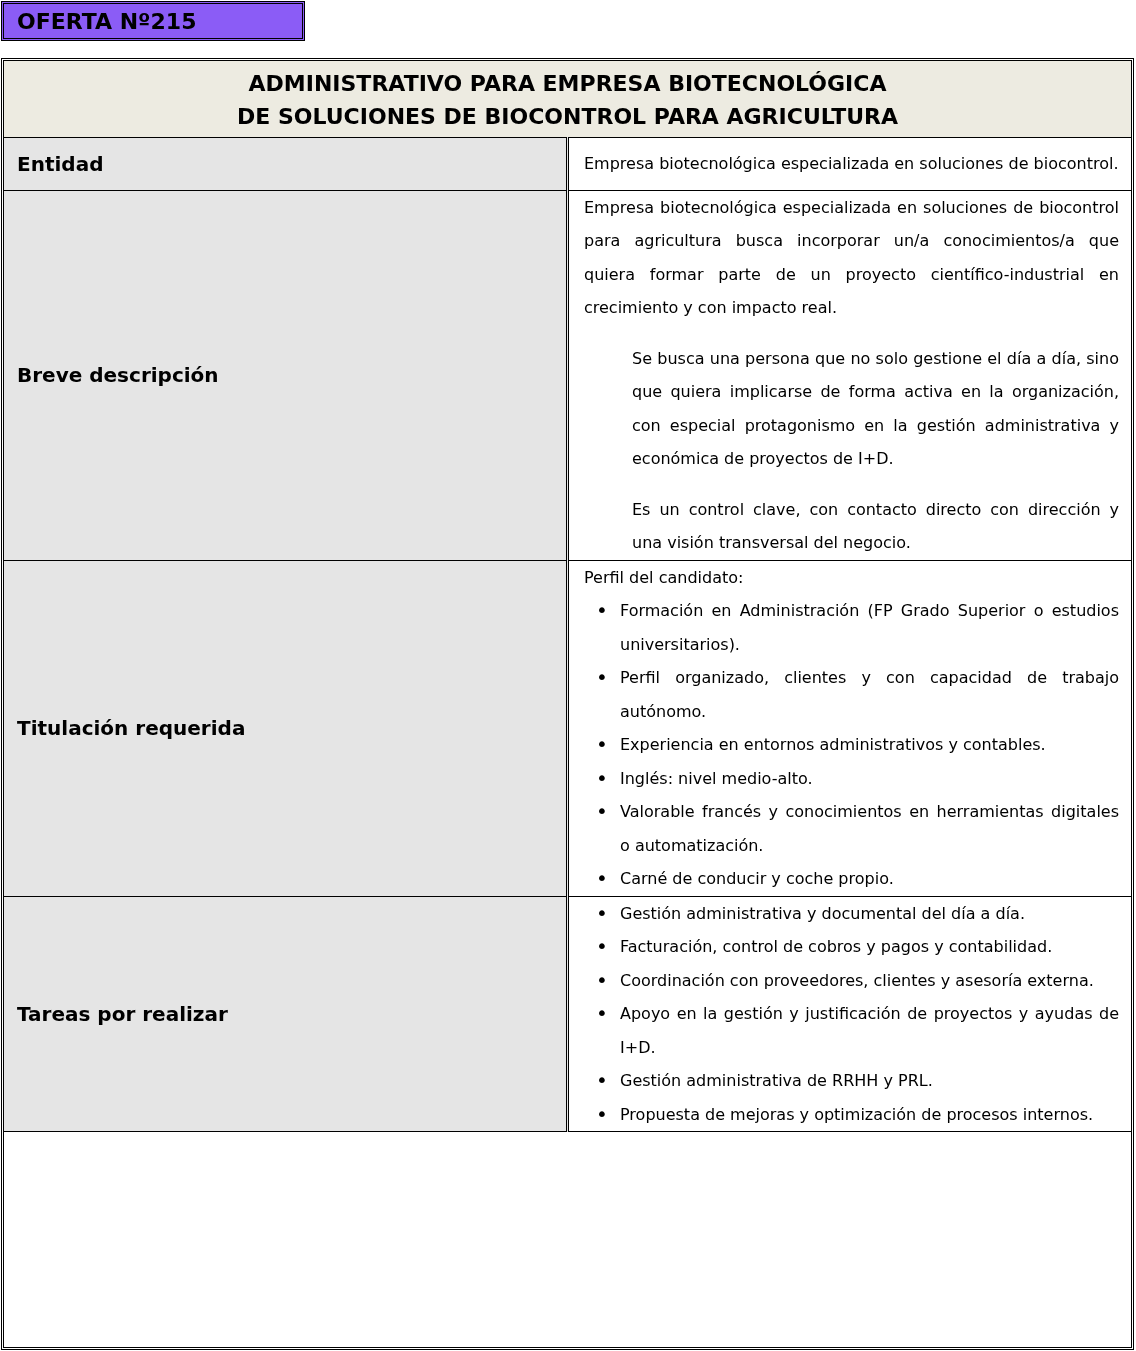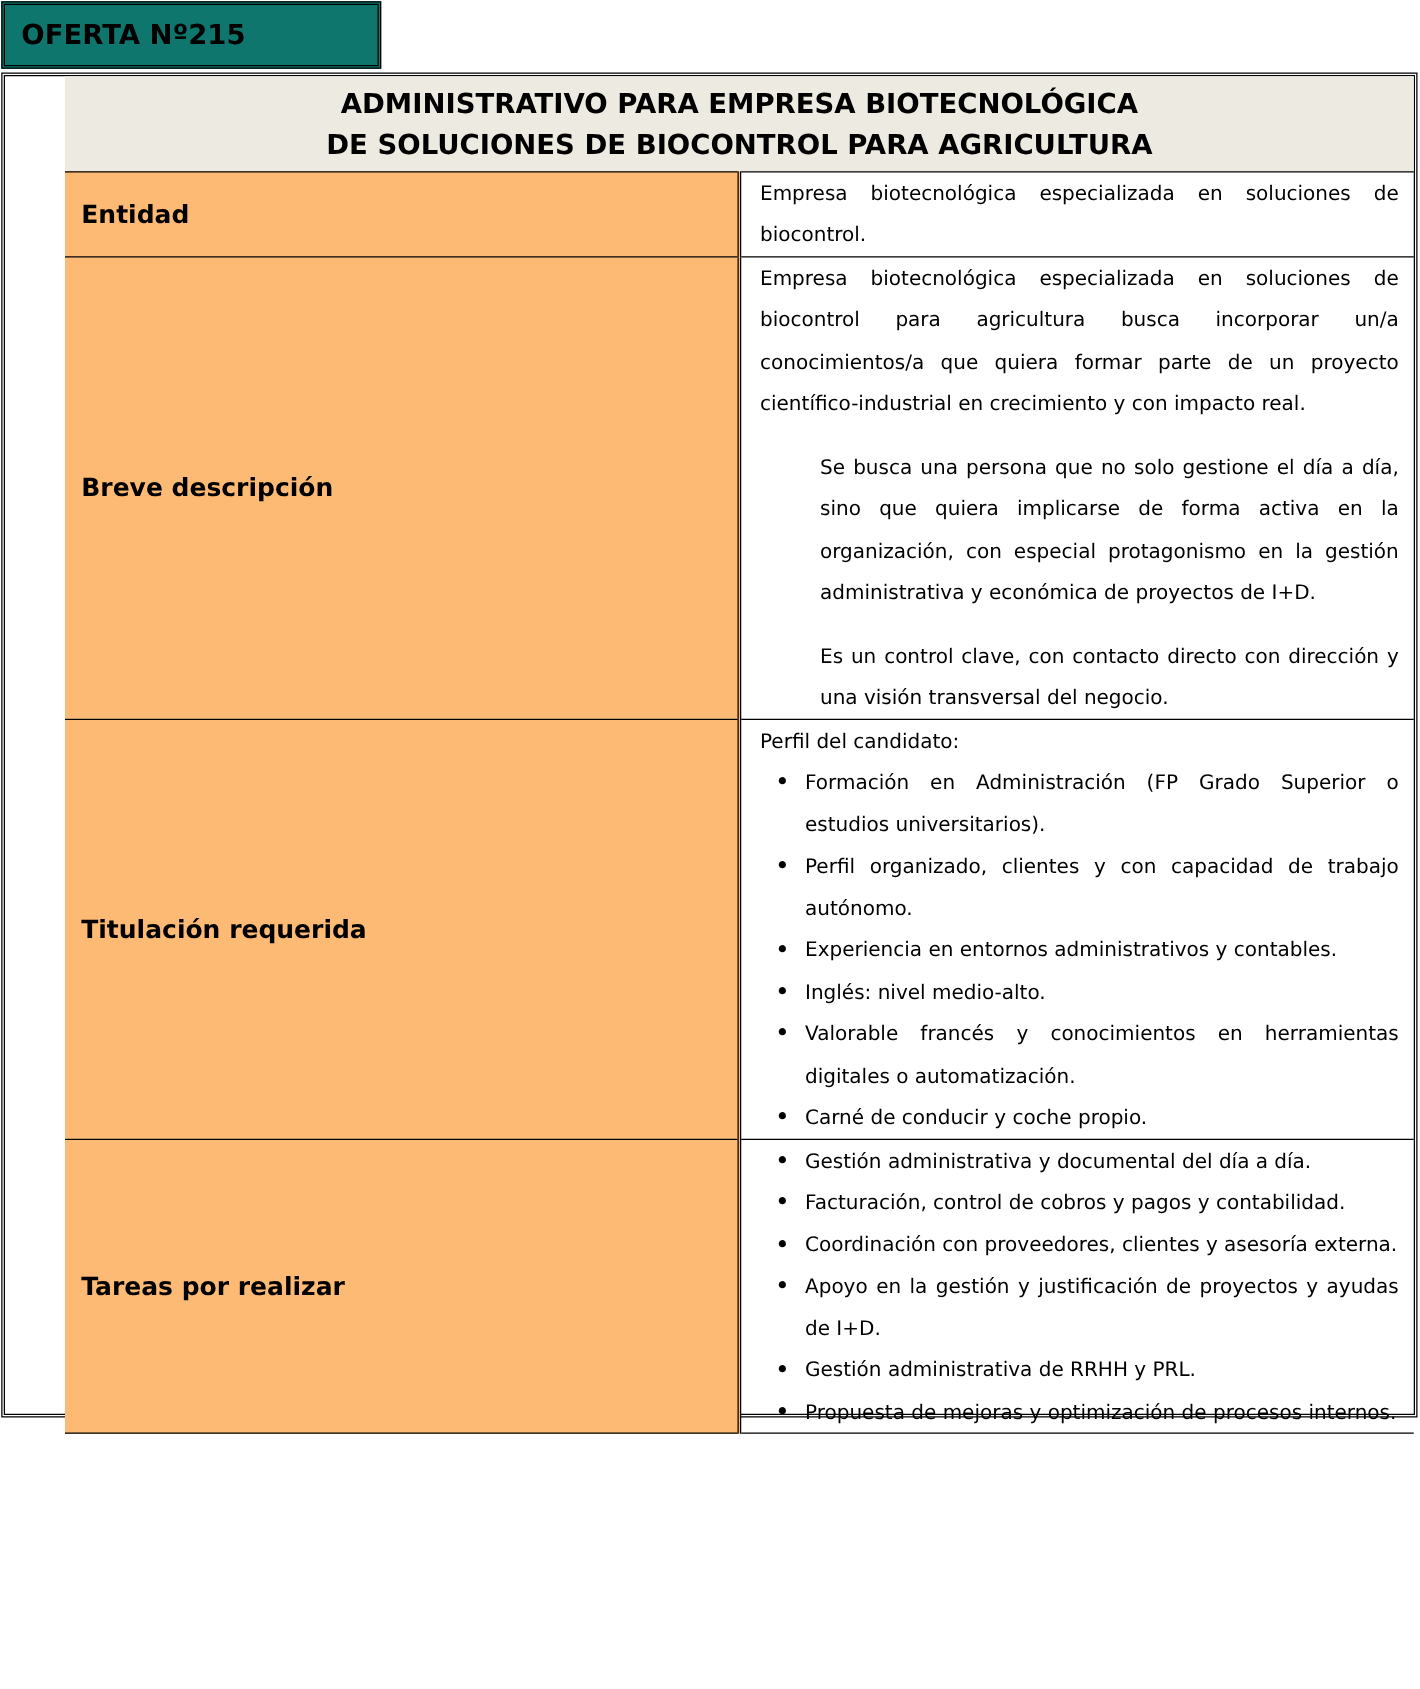--- a/index.html
+++ b/index.html
@@ -1,28 +1,28 @@
 <!DOCTYPE html>
 <html><head>
 <meta charset="utf-8">
 <style>
   html, body { margin: 0; padding: 0; background: #ffffff; }
   body { width: 1136px; height: 1351px; position: relative; overflow: hidden;
          font-family: "DejaVu Sans", sans-serif; color: #000; }
-  .offer-box { position: absolute; left: 1px; top: 1px; width: 304px; height: 54px;
-    background: #0f766e; border: 3px double #000; box-sizing: border-box;
+  .offer-box { position: absolute; left: 1px; top: 1px; width: 304px; height: 40px;
+    background: #8b5cf6; border: 3px double #000; box-sizing: border-box;
     display: flex; align-items: center; padding-left: 13px; }
   .offer-box span { font-weight: bold; font-size: 22px; }
-  .main { position: absolute; left: 1px; top: 58px; width: 1133px; height: 1076px;
-    border: 3px double #000; box-sizing: border-box; padding-left: 48px; }
+  .main { position: absolute; left: 1px; top: 58px; width: 1133px; height: 1292px;
+    border: 3px double #000; box-sizing: border-box; }
   table { border-collapse: collapse; width: 100%; table-layout: fixed; }
   td { border: 1px solid #000; vertical-align: middle; box-sizing: border-box; }
   .title-cell { background: #edebe1; text-align: center; height: 76px; font-weight: bold;
     font-size: 22px; line-height: 33px; padding: 2px 0 0 0; border-top: none; border-left: none; border-right: none; }
-  .label { background: #fdba74; width: 304px; padding-left: 13px; font-weight: bold; font-size: 20px;
+  .label { background: #e5e5e5; width: 304px; padding-left: 13px; font-weight: bold; font-size: 20px;
     border-left: none; border-right: 3px double #000; }
   .content { font-size: 16px; line-height: 33.5px; padding: 0 12px 0 15px; text-align: justify;
     border-right: none; }
   .content p { margin: 0; }
   .content p + p { margin-top: 17px; margin-left: 48px; }
   .content ul { margin: 0; padding-left: 36px; list-style: none; }
   .content li { position: relative; }
   .content li::before { content: "\2022"; position: absolute; left: -24px; top: 0; font-size: 20px; }
   .head { font-weight: normal; }
   tr.r-entidad td { height: 53px; }

